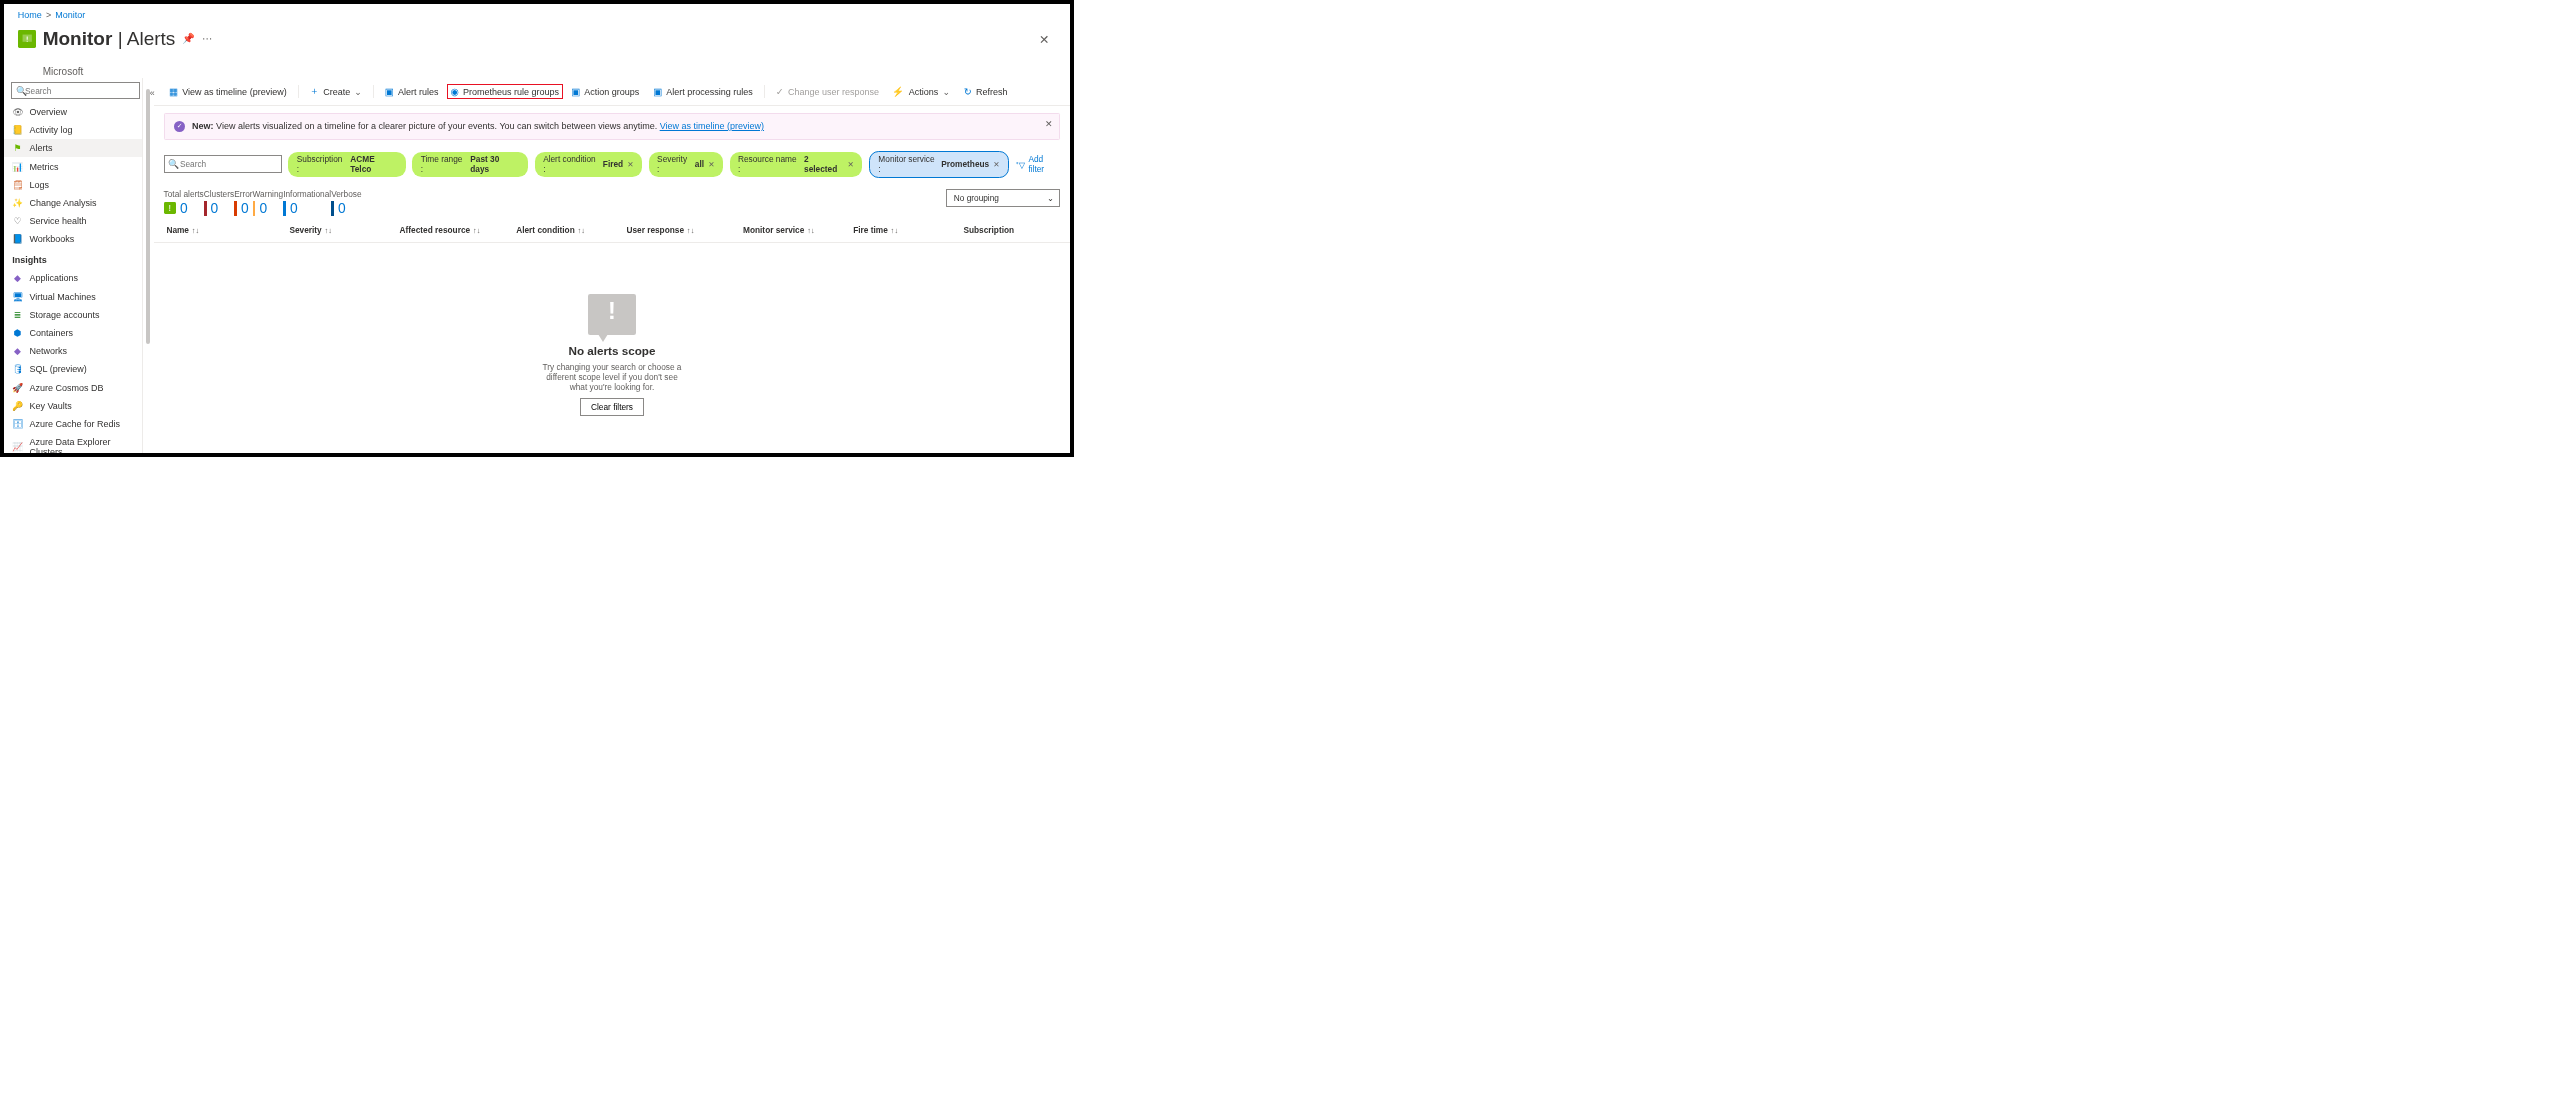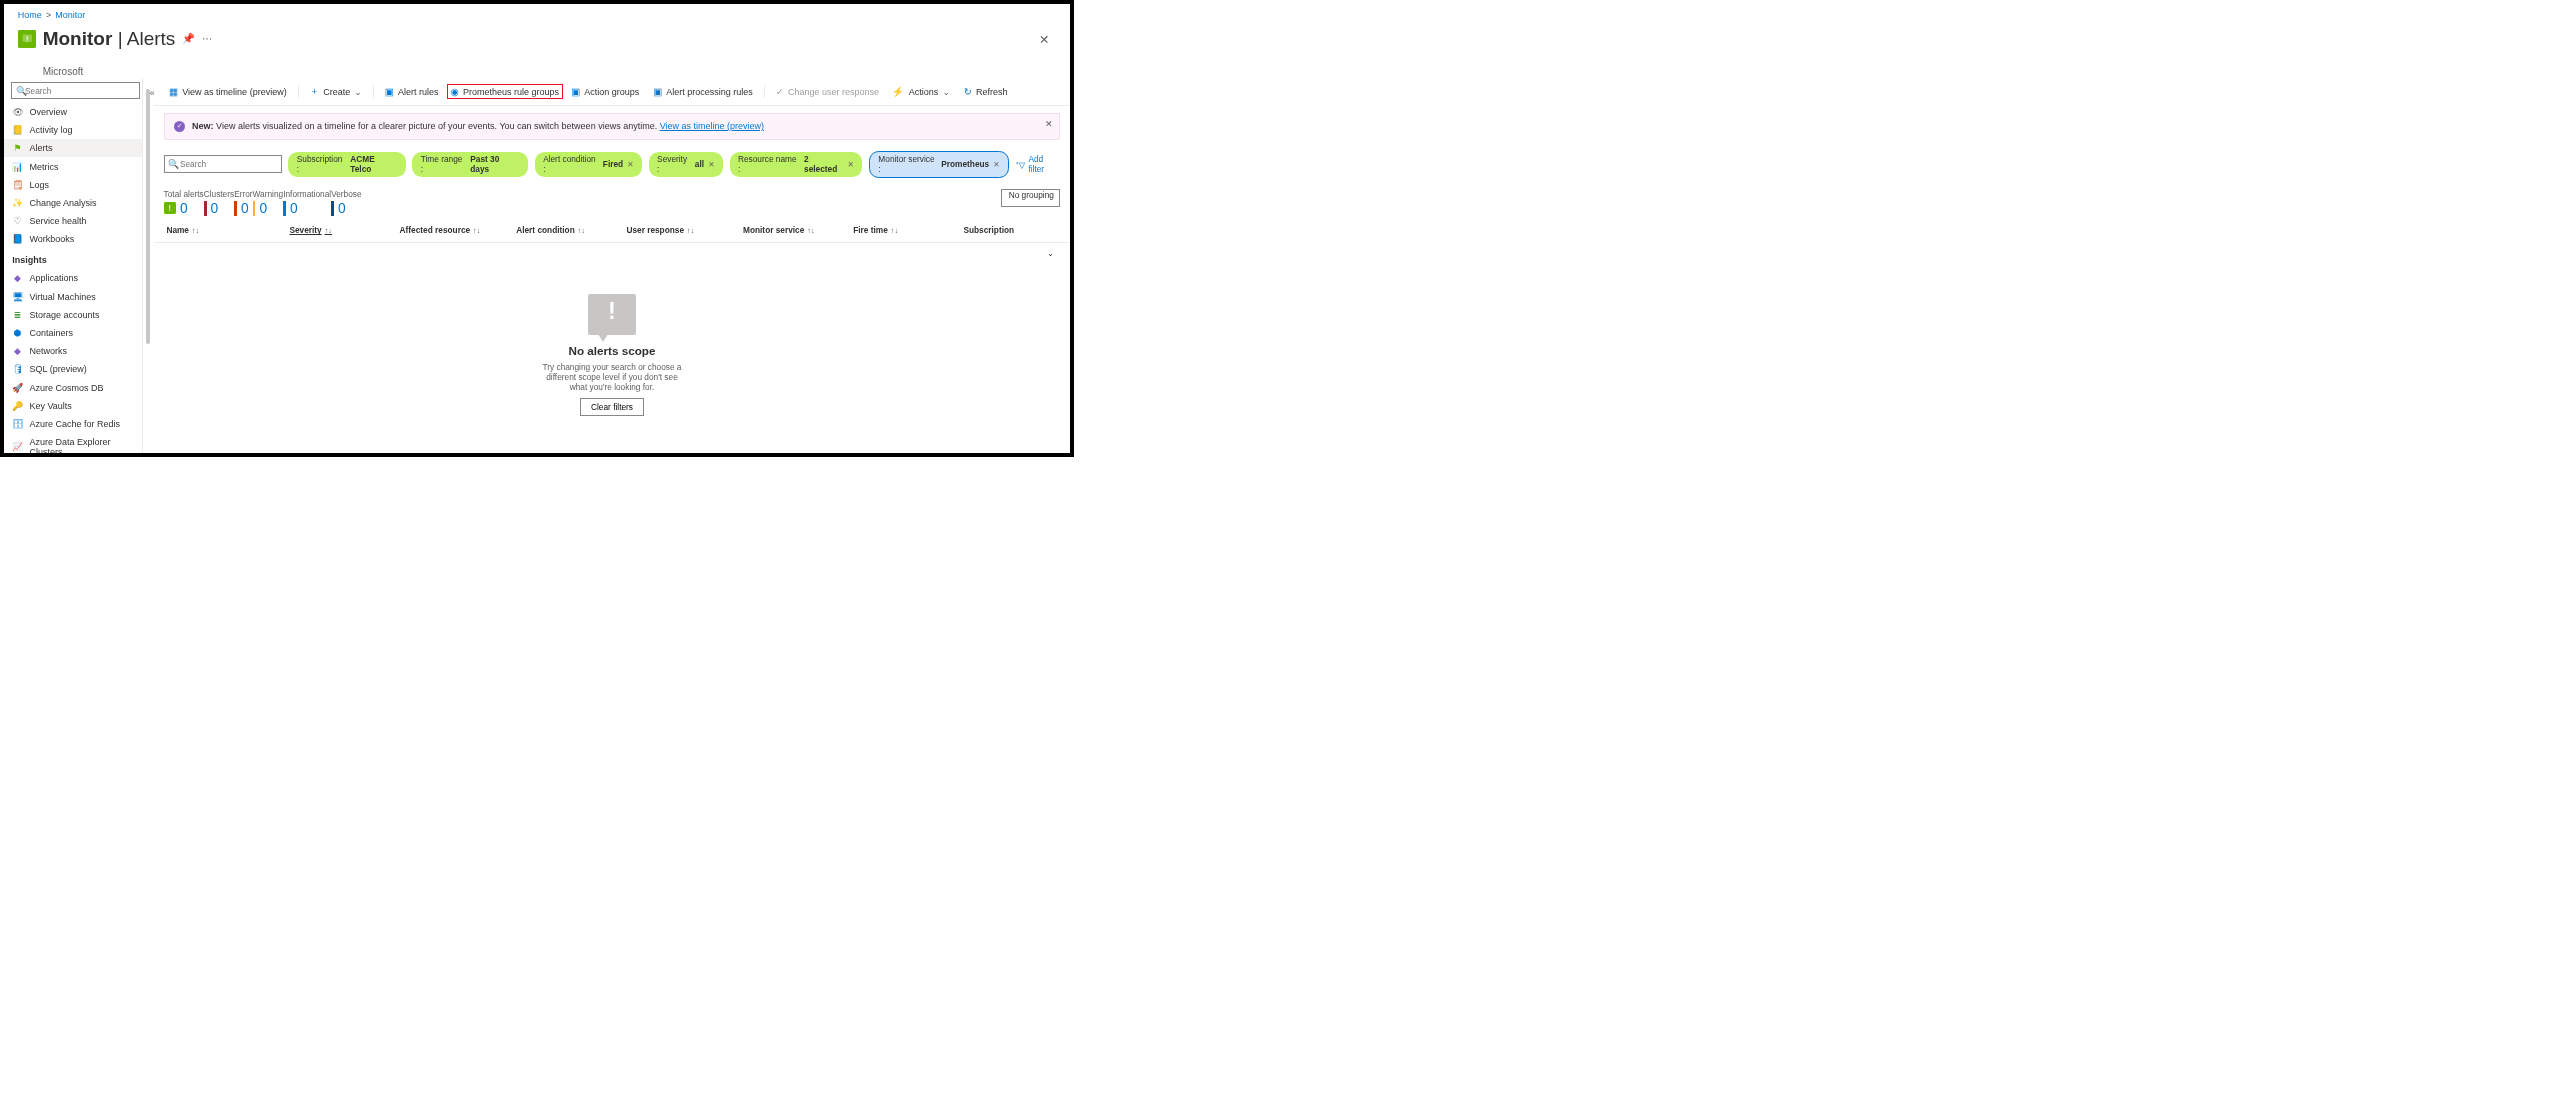--- a/index.html
+++ b/index.html
@@ -47,21 +47,21 @@
   .pill .bold { font-weight:700;}
   .pill .px { color:#605e5c; font-size:7.6px;}
   .pill.active { background:#cfe4fa; border:0.7px solid #0078d4;}
   .addfilter { color:#0078d4; display:flex; align-items:center; gap:3.4px; font-size:8.3px; cursor:pointer;}
   .summary-row { display:flex; align-items:flex-start; padding:6.9px 9.6px 2.8px 9.6px; gap:34px;}
   .summary-cell .lbl { font-size:8.3px; color:#605e5c;}
   .summary-cell .val { display:flex; align-items:center; gap:4.1px; margin-top:1.4px;}
   .summary-cell .bar { width:2.8px; height:15px;}
   .summary-cell .num { font-size:13.8px; color:#0078d4;}
   .miniflag { width:12.4px; height:12.4px; background:#6bb700; border-radius:1.4px; display:flex; align-items:center; justify-content:center; color:#fff;}
-  .grouping { margin-left:auto; border:0.7px solid #8a8886; height:18px; display:flex; align-items:flex-end; padding:0 5.5px 0 6.9px; font-size:8.3px; gap:48px; cursor:pointer;flex-direction:column; }
+  .grouping { margin-left:auto; border:0.7px solid #8a8886; height:18px; display:flex; align-items:center; padding:0 5.5px 0 6.9px; font-size:8.3px; gap:48px; cursor:pointer; }
   .table-head { display:flex; align-items:center; padding:6.9px 12.4px; border-bottom:0.7px solid #edebe9; font-size:8.3px; font-weight:600; gap:16px;}
   .th { display:flex; align-items:center; gap:2.8px;}
   .th .sort { color:#605e5c; font-size:7.6px;}
   .empty { flex:1; display:flex; flex-direction:column; align-items:center; justify-content:center; color:#605e5c; padding-top:13.8px;}
   .empty .eicon { width:48px; height:41px; background:#c8c6c4; position:relative; border-radius:2.1px; margin-bottom:9.6px;}
   .empty .eicon::after { content:""; position:absolute; bottom:-6.9px; left:9.6px; border-top:8.3px solid #c8c6c4; border-left:5.5px solid transparent; border-right:5.5px solid transparent;}
   .empty .eicon .bang { position:absolute; top:4.1px; left:50%; transform:translateX(-50%); color:#fff; font-size:23.4px; font-weight:bold;}
   .empty h2 { font-size:11.7px; color:#323130; font-weight:600; margin-bottom:4.1px;}
   .empty p { font-size:8.3px; text-align:center; width:151px;}
   .empty button { margin-top:6.9px; border:0.7px solid #8a8886; background:#fff; padding:2.8px 9.6px; font-size:8.3px; cursor:pointer;}
@@ -329,21 +329,21 @@
           <span>No grouping</span>
           <span>⌄</span>
         </div>
     </div>
 
     <div class="table-head" id="table-head">
         <div class="th" style="width: 117px;">
           <span>Name</span>
           <span class="sort">↑↓</span>
         </div>
-        <div class="th" style="width: 103px; text-decoration: underline;">
+        <div class="th" style="width: 103px;">
           <span>Severity</span>
           <span class="sort">↑↓</span>
         </div>
         <div class="th" style="width: 110px;">
           <span>Affected resource</span>
           <span class="sort">↑↓</span>
         </div>
         <div class="th" style="width: 103px; align-items: center;">
           <span>Alert condition</span>
           <span class="sort">↑↓</span>

